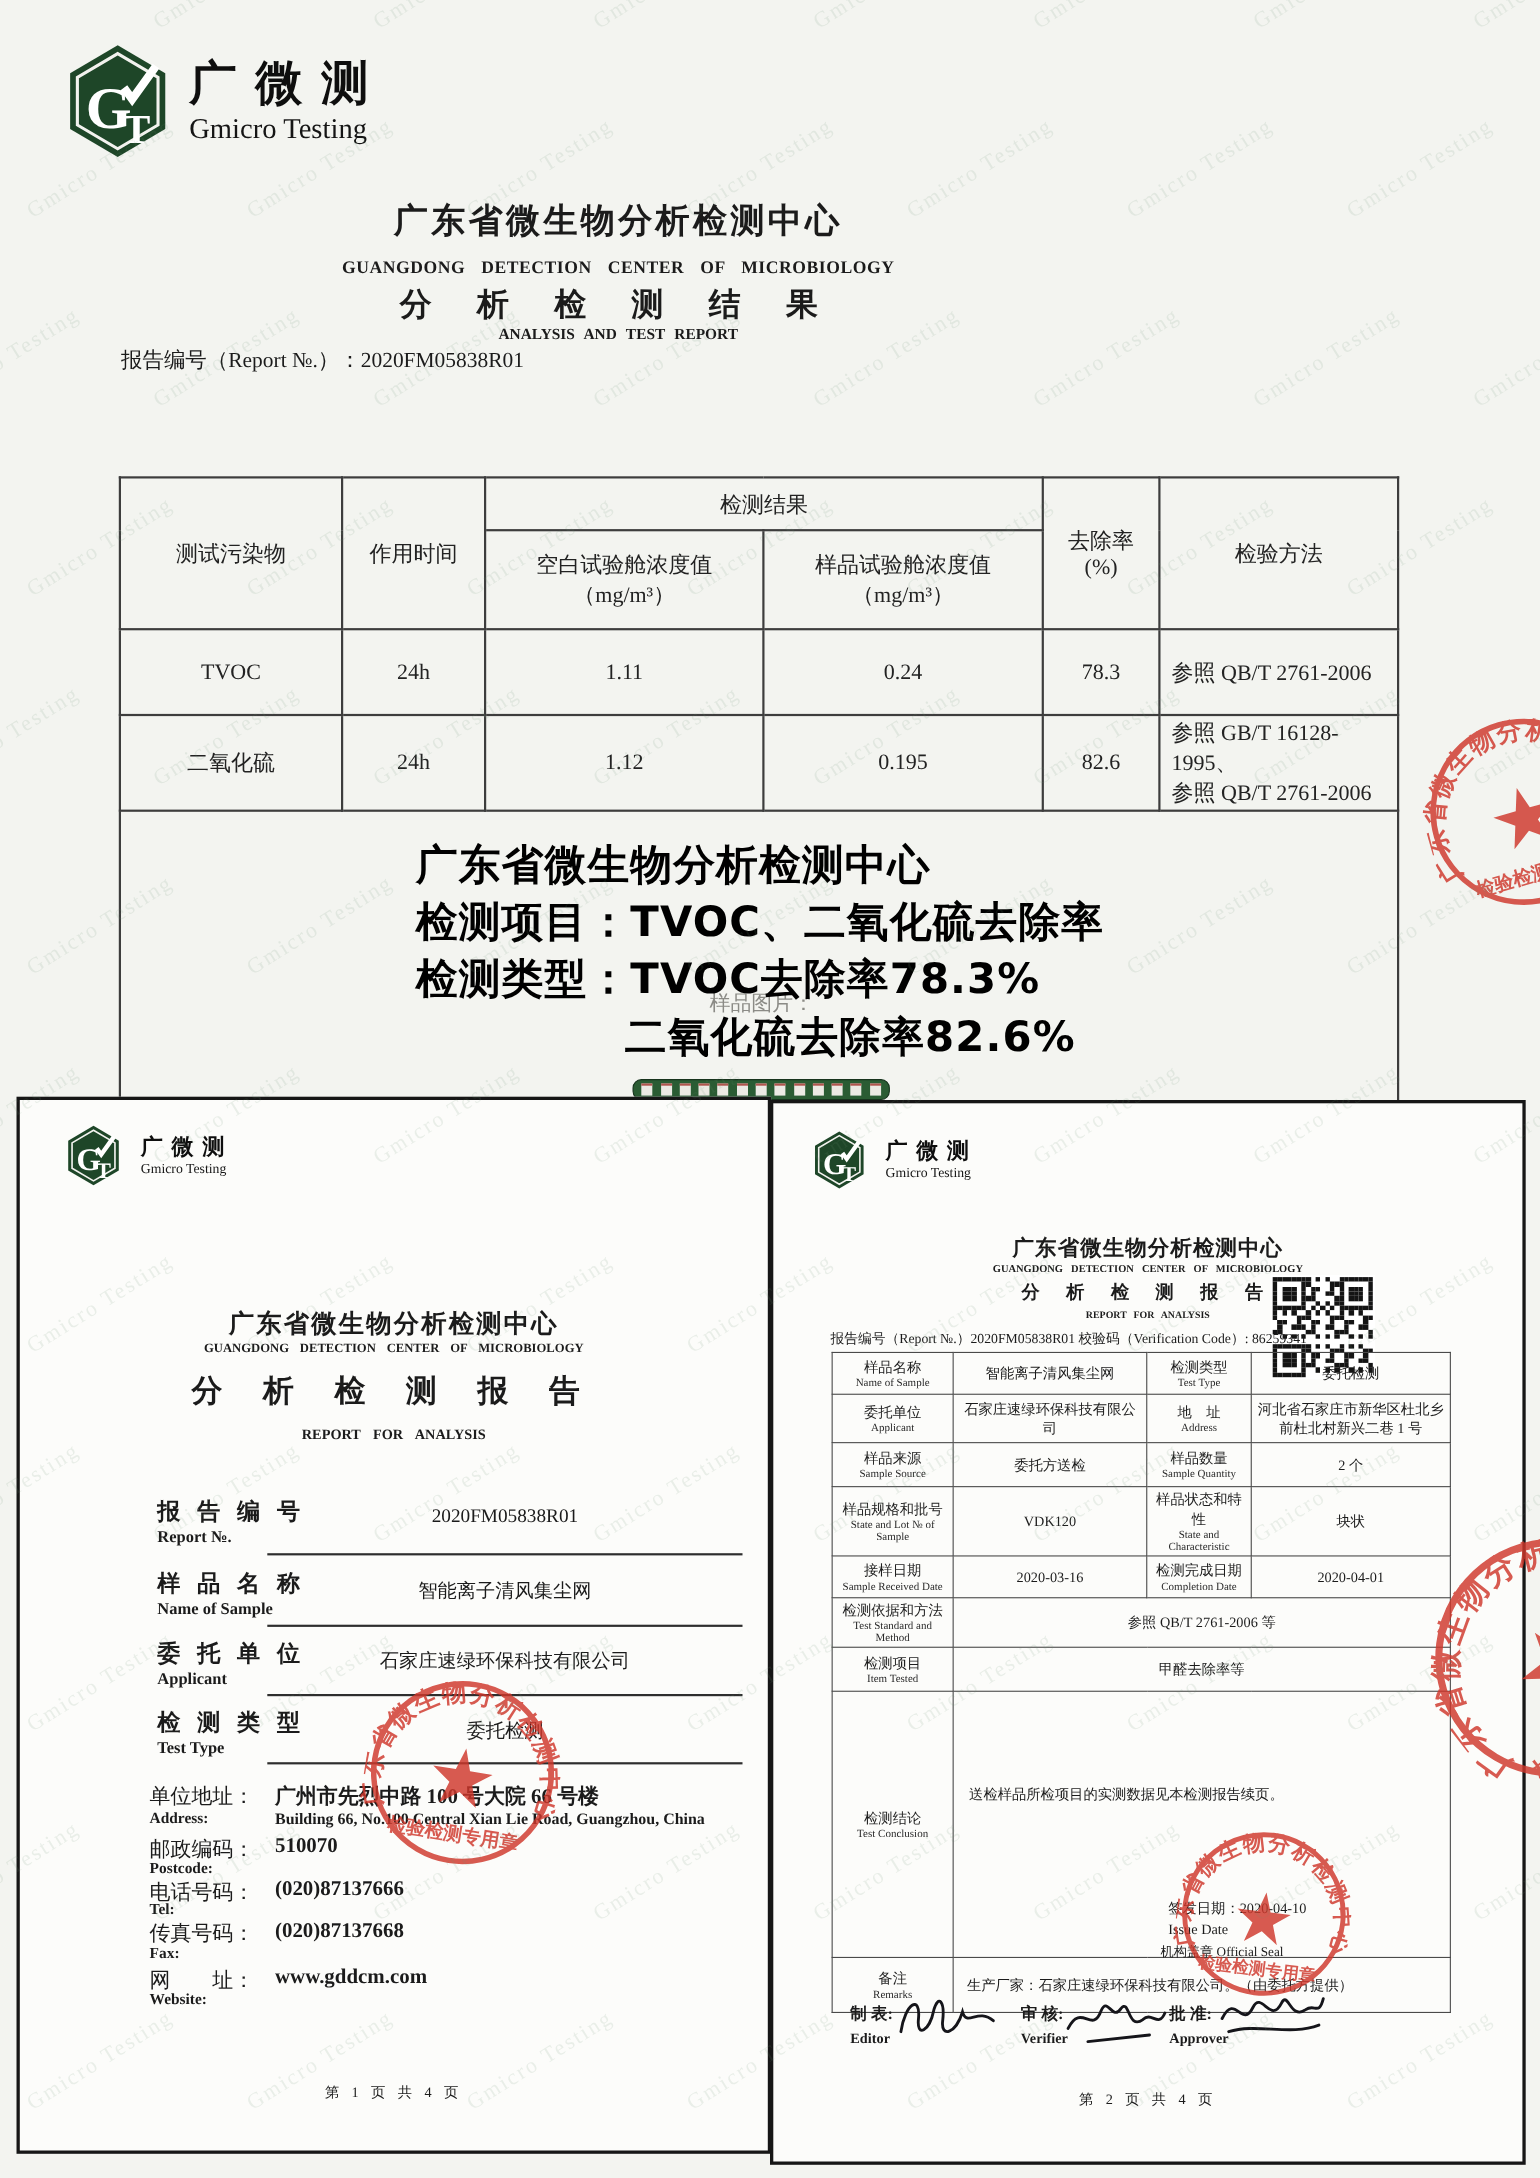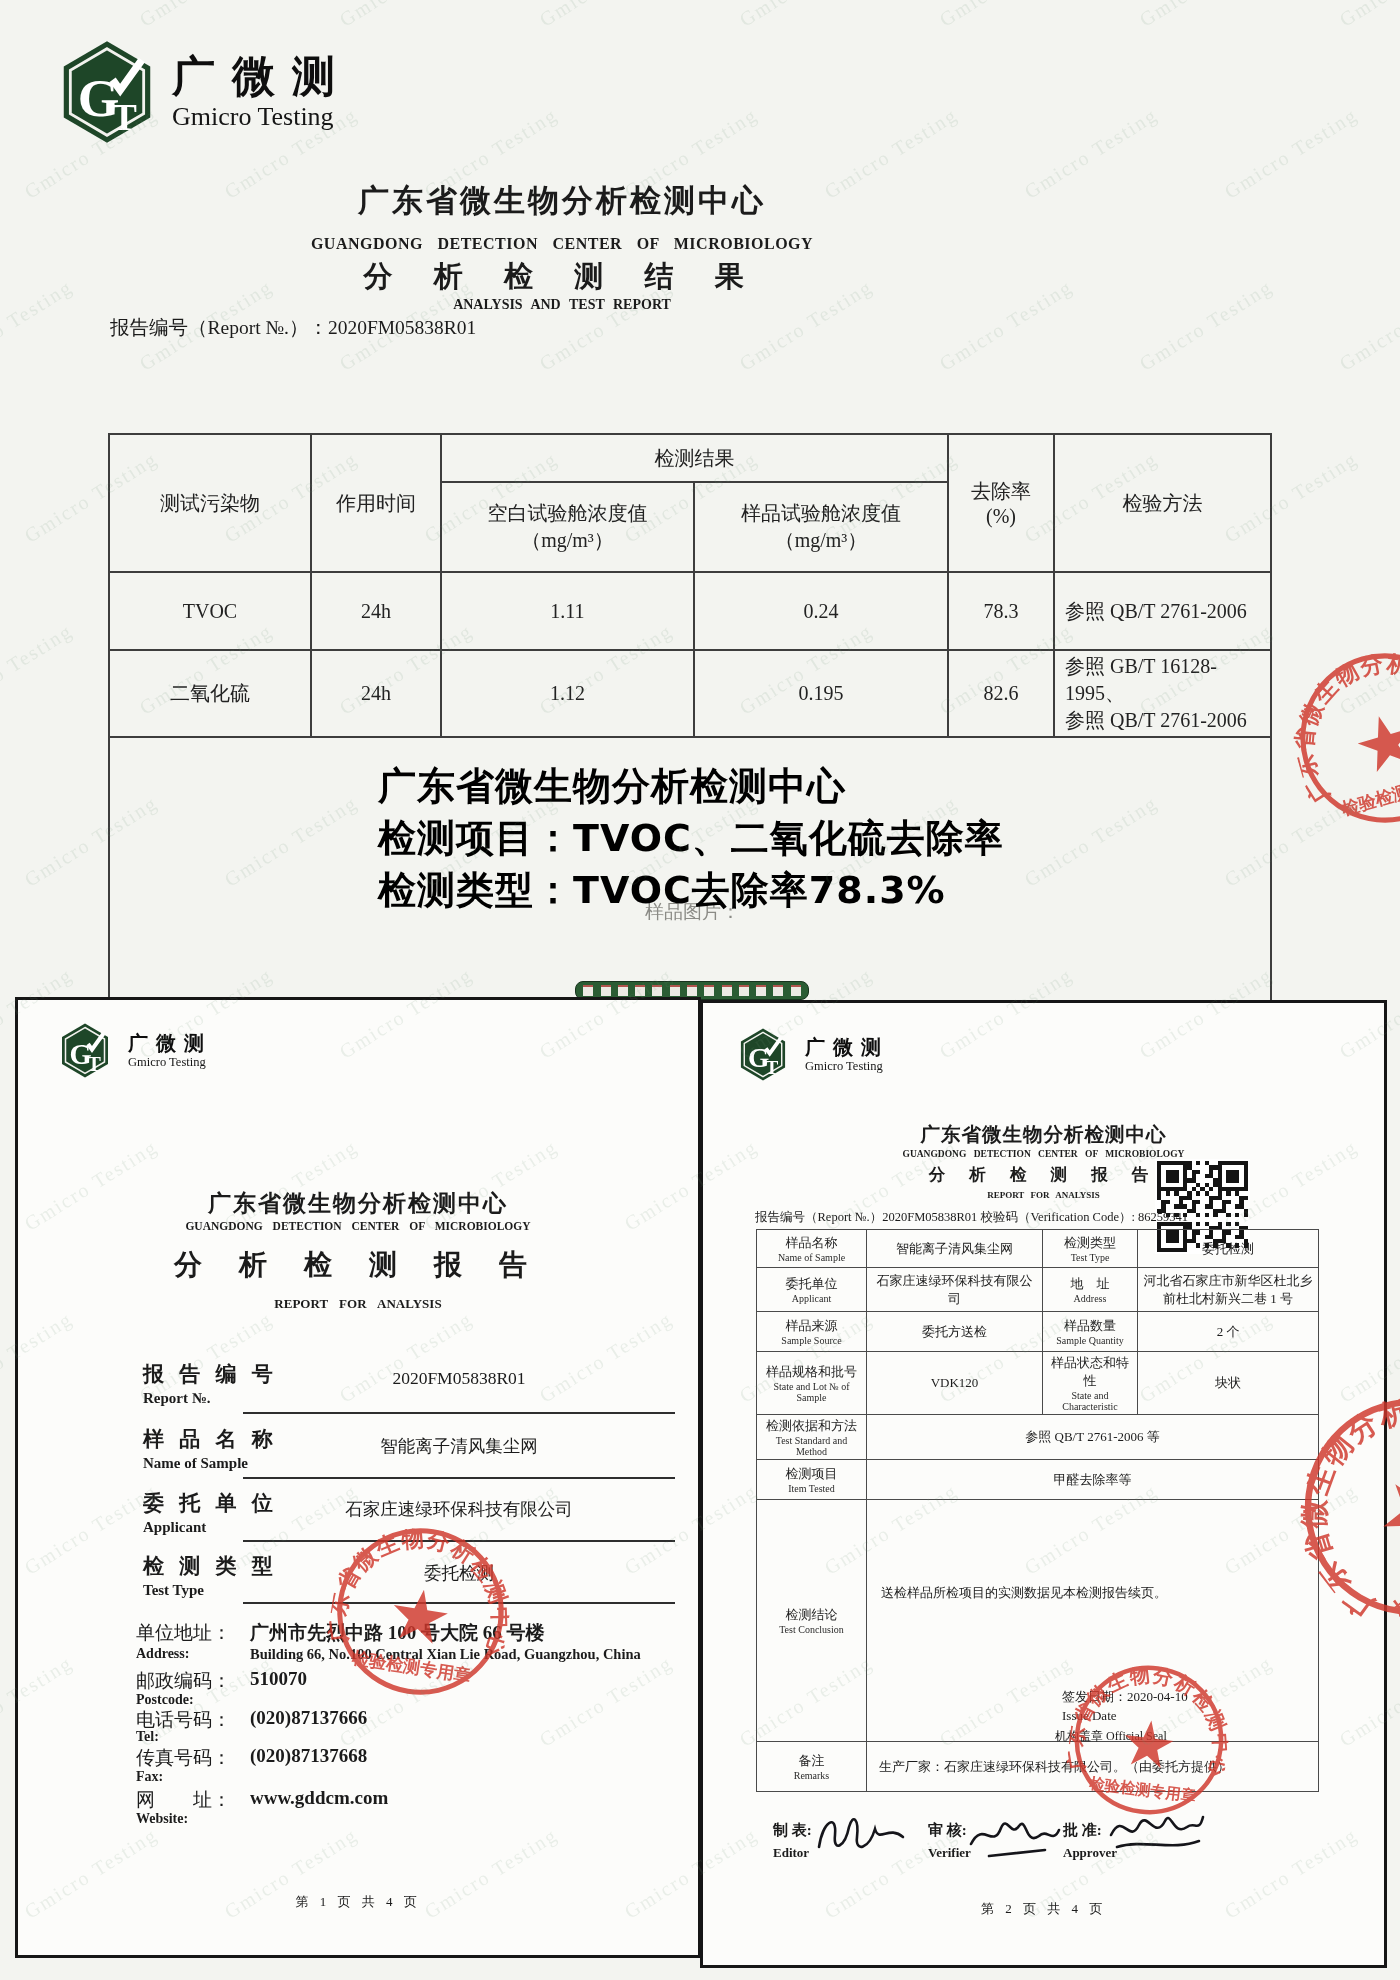--- a/index.html
+++ b/index.html
@@ -165,20 +165,21 @@
       </tr>
 </tbody>
   </table>
 
 <div class="abs photo-label">样品图片：</div>
 
 <div class="summary">
   <div>广东省微生物分析检测中心</div>
   <div>检测项目：TVOC、二氧化硫去除率</div>
   <div>检测类型：TVOC去除率78.3%</div>
+  <div class="ind">二氧化硫去除率82.6%</div>
 </div>
 
 <div class="photo-strip">
   <i></i>
     <i></i>
     <i></i>
     <i></i>
     <i></i>
     <i></i>
     <i></i>
@@ -787,20 +788,32 @@
       <td>
             <div class="cn">样品规格和批号</div>
             <div class="en">State and Lot № of Sample</div>
           </td>
       <td class="val">VDK120</td>
       <td>
             <div class="cn">样品状态和特性</div>
             <div class="en">State and Characteristic</div>
           </td>
       <td class="val">块状</td>
+    </tr>
+    <tr style="height:38px">
+      <td>
+            <div class="cn">接样日期</div>
+            <div class="en">Sample Received Date</div>
+          </td>
+      <td class="val">2020-03-16</td>
+      <td>
+            <div class="cn">检测完成日期</div>
+            <div class="en">Completion Date</div>
+          </td>
+      <td class="val">2020-04-01</td>
     </tr>
     <tr style="height:44px">
       <td>
             <div class="cn">检测依据和方法</div>
             <div class="en">Test Standard and Method</div>
           </td>
       <td class="val" colspan="3">参照 QB/T 2761-2006 等</td>
     </tr>
     <tr style="height:40px">
       <td>

